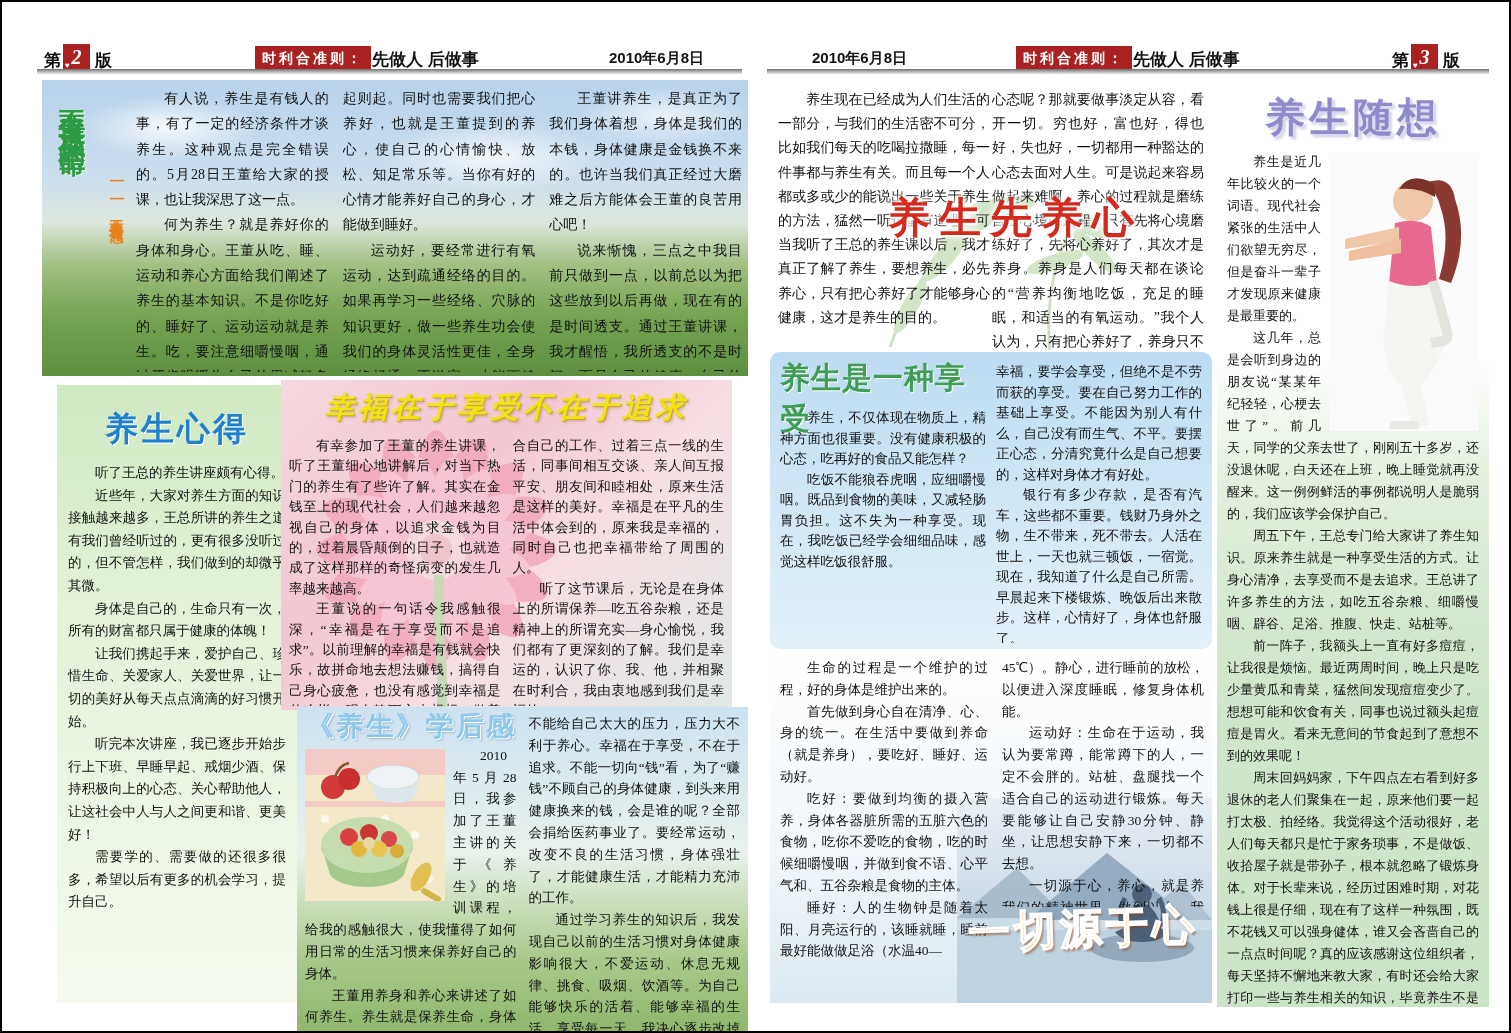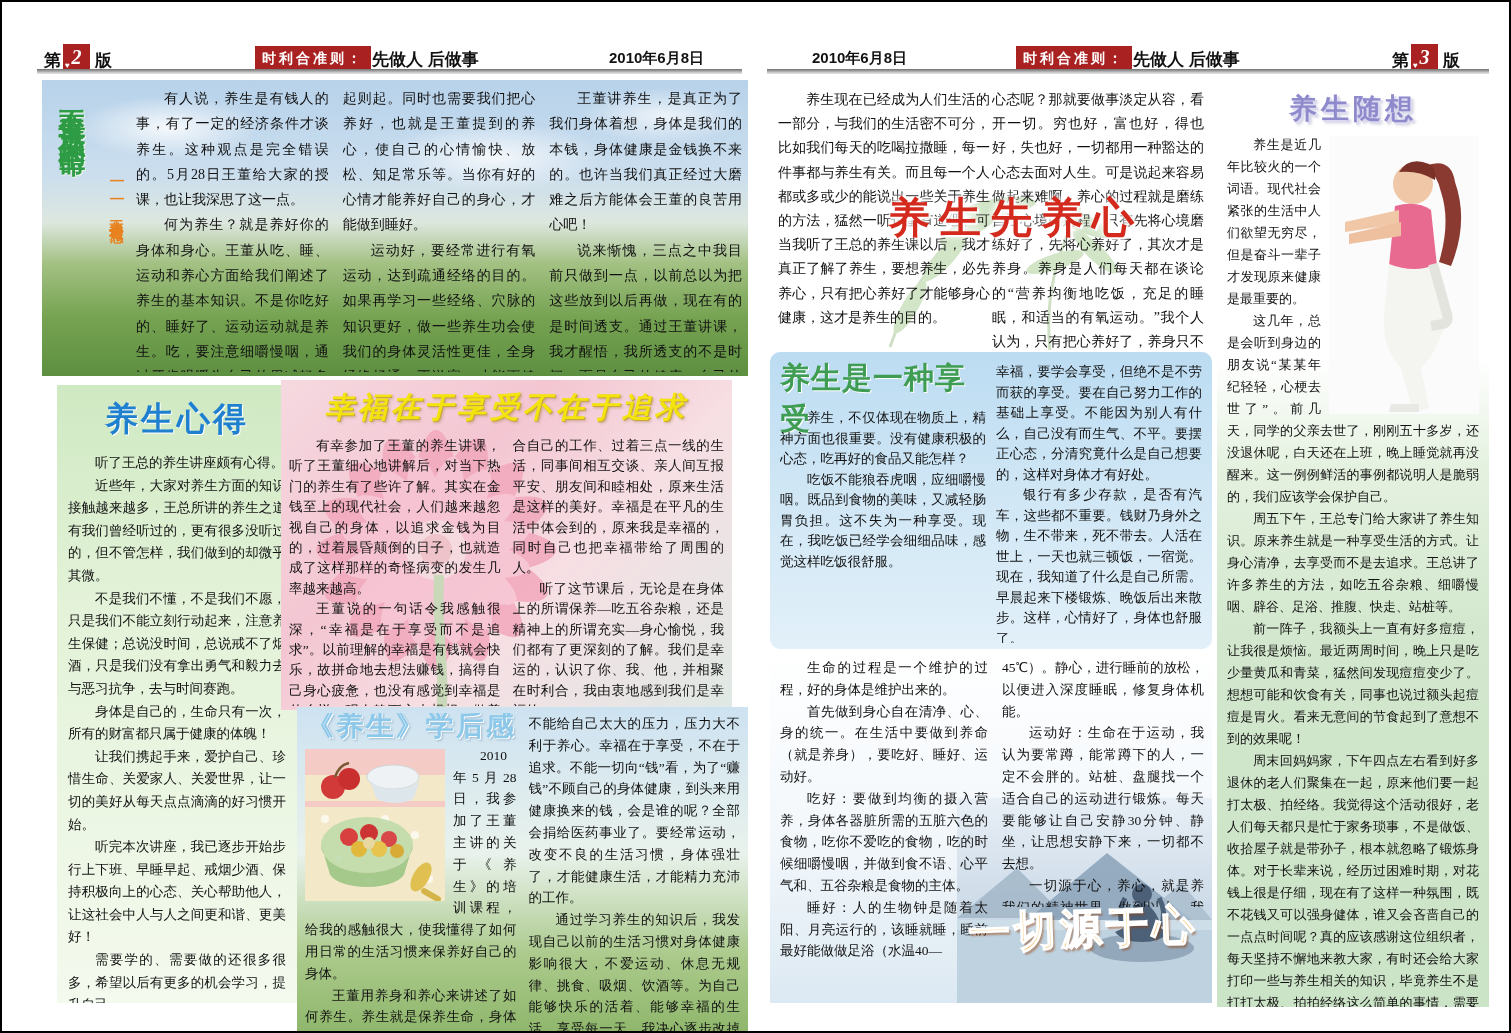--- a/index.html
+++ b/index.html
@@ -25,21 +25,21 @@
           radial-gradient(120px 40px at 88% 12%,rgba(255,255,255,.7),rgba(255,255,255,0) 70%),
           linear-gradient(180deg,#b7d2ea 0%,#cbdeee 32%,#dde7df 48%,#a3c183 62%,#76a352 80%,#5d8f40 100%);}
   .vtitle{position:absolute;left:12px;top:8px;height:282px;writing-mode:vertical-rl;text-orientation:upright;
           font-family:"Liberation Sans",sans-serif;font-weight:bold;font-size:27px;letter-spacing:5px;color:#2e9b45;
           text-shadow:1px 1px 0 #eaf6e5;}
   .vsub{position:absolute;left:66px;top:92px;height:200px;writing-mode:vertical-rl;text-orientation:upright;
         font-family:"Liberation Sans",sans-serif;font-weight:bold;font-size:14px;color:#e8821e;letter-spacing:2px;}
   .lead-cols{position:absolute;left:94px;top:6px;right:6px;bottom:4px;display:flex;gap:14px;}
   .lead-cols .col{flex:1;font-size:14px;line-height:25.3px;overflow:hidden;}
   
-  .xinde{position:absolute;left:55px;top:383px;width:240px;height:618px;overflow:hidden;padding:10px 11px;
+  .xinde{position:absolute;left:55px;top:383px;width:240px;height:618px;overflow:hidden;padding:20px 11px;
          background:linear-gradient(180deg,#cfe9c2 0%,#e3f2d8 35%,#f4faee 100%);}
   .xinde h2{margin:2px 0 10px;text-align:center;font-family:"Liberation Sans",sans-serif;font-size:33px;
             letter-spacing:3px;color:#2080d0;text-shadow:1px 1px 0 #fff;}
   .xinde .body{font-size:13.5px;line-height:22.6px;}
   
   .xingfu{position:absolute;left:279px;top:378px;width:451px;height:330px;overflow:hidden;
           background:linear-gradient(135deg,#f6d9e0 0%,#f3c6d2 35%,#f7dfe4 60%,#dfe9e4 100%);}
   .xingfu svg.flower{position:absolute;left:-20px;top:10px;}
   .xingfu h2{position:relative;margin:8px 0 4px;text-align:center;font-family:"Liberation Sans",sans-serif;
              font-size:29px;font-style:italic;letter-spacing:4px;color:#f2e40c;
@@ -75,21 +75,21 @@
        background:linear-gradient(180deg,#fff 0%,#f2f7fb 55%,#dce9f2 100%);}
   .yyx svg.scene{position:absolute;right:0;bottom:0;}
   .yyx .col1{position:absolute;left:10px;top:8px;width:208px;bottom:4px;font-size:13.5px;line-height:21.8px;overflow:hidden;}
   .yyx .col2{position:absolute;left:232px;top:8px;width:202px;height:250px;font-size:13.5px;line-height:21.8px;overflow:hidden;}
   .yyx .big-title{position:absolute;left:198px;top:252px;z-index:3;font-family:"Liberation Sans",sans-serif;
                   font-weight:bold;font-size:42px;letter-spacing:4px;color:#f2a01d;transform:rotate(-2deg);
                   -webkit-text-stroke:1.5px #fff;text-shadow:2px 3px 2px rgba(150,60,0,.45);}
   
   .sx{position:absolute;left:1215px;top:80px;width:272px;height:925px;overflow:hidden;padding:4px 10px;
       background:linear-gradient(180deg,#fff 0%,#fff 30%,#e4f1df 42%,#d2e7cd 60%,#cbe3c6 100%);}
-  .sx h2{margin:4px 0 6px;text-align:center;font-family:"Liberation Sans",sans-serif;font-size:28px;
+  .sx h2{margin:4px 0 6px;text-align:center;font-family:"Liberation Sans",sans-serif;font-size:40px;
          letter-spacing:4px;color:#8f8acc;text-shadow:2px 2px 0 #dcdaf0,3px 3px 3px rgba(80,80,140,.3);}
   .sx .body{font-size:13px;line-height:22px;}
   .sx svg.woman{float:right;margin:2px 0 4px 8px;background:#fdfdfd;}
 </style>
 </head>
 <body>
 
 <div class="canvas" data-name="newspaper-spread">
 
   <span class="hdr-txt" style="left:42px;top:47px;font-size:17px;" data-name="page2-label-prefix">第</span>
@@ -134,21 +134,20 @@
 
       </div>
     </div>
   </section>
 
   <section class="xinde art" data-name="article-xinde">
     <h2 data-name="xinde-title">养生心得</h2>
     <div class="body" data-name="xinde-body">
         <p data-name="paragraph">听了王总的养生讲座颇有心得。</p>
         <p data-name="paragraph">近些年，大家对养生方面的知识接触越来越多，王总所讲的养生之道有我们曾经听过的，更有很多没听过的，但不管怎样，我们做到的却微乎其微。</p>
-        <p data-name="paragraph">不是我们不懂，不是我们不愿，只是我们不能立刻行动起来，注意养生保健；总说没时间，总说戒不了烟酒，只是我们没有拿出勇气和毅力去与恶习抗争，去与时间赛跑。</p>
         <p data-name="paragraph">身体是自己的，生命只有一次，所有的财富都只属于健康的体魄！</p>
         <p data-name="paragraph">让我们携起手来，爱护自己、珍惜生命、关爱家人、关爱世界，让一切的美好从每天点点滴滴的好习惯开始。</p>
         <p data-name="paragraph">听完本次讲座，我已逐步开始步行上下班、早睡早起、戒烟少酒、保持积极向上的心态、关心帮助他人，让这社会中人与人之间更和谐、更美好！</p>
         <p data-name="paragraph">需要学的、需要做的还很多很多，希望以后有更多的机会学习，提升自己。</p>
       </div>
 
   </section>
 
   <section class="xingfu art" data-name="article-xingfu">
     <svg class="flower" data-name="gerbera-flower-photo" width="360" height="320" viewBox="0 0 360 320">

